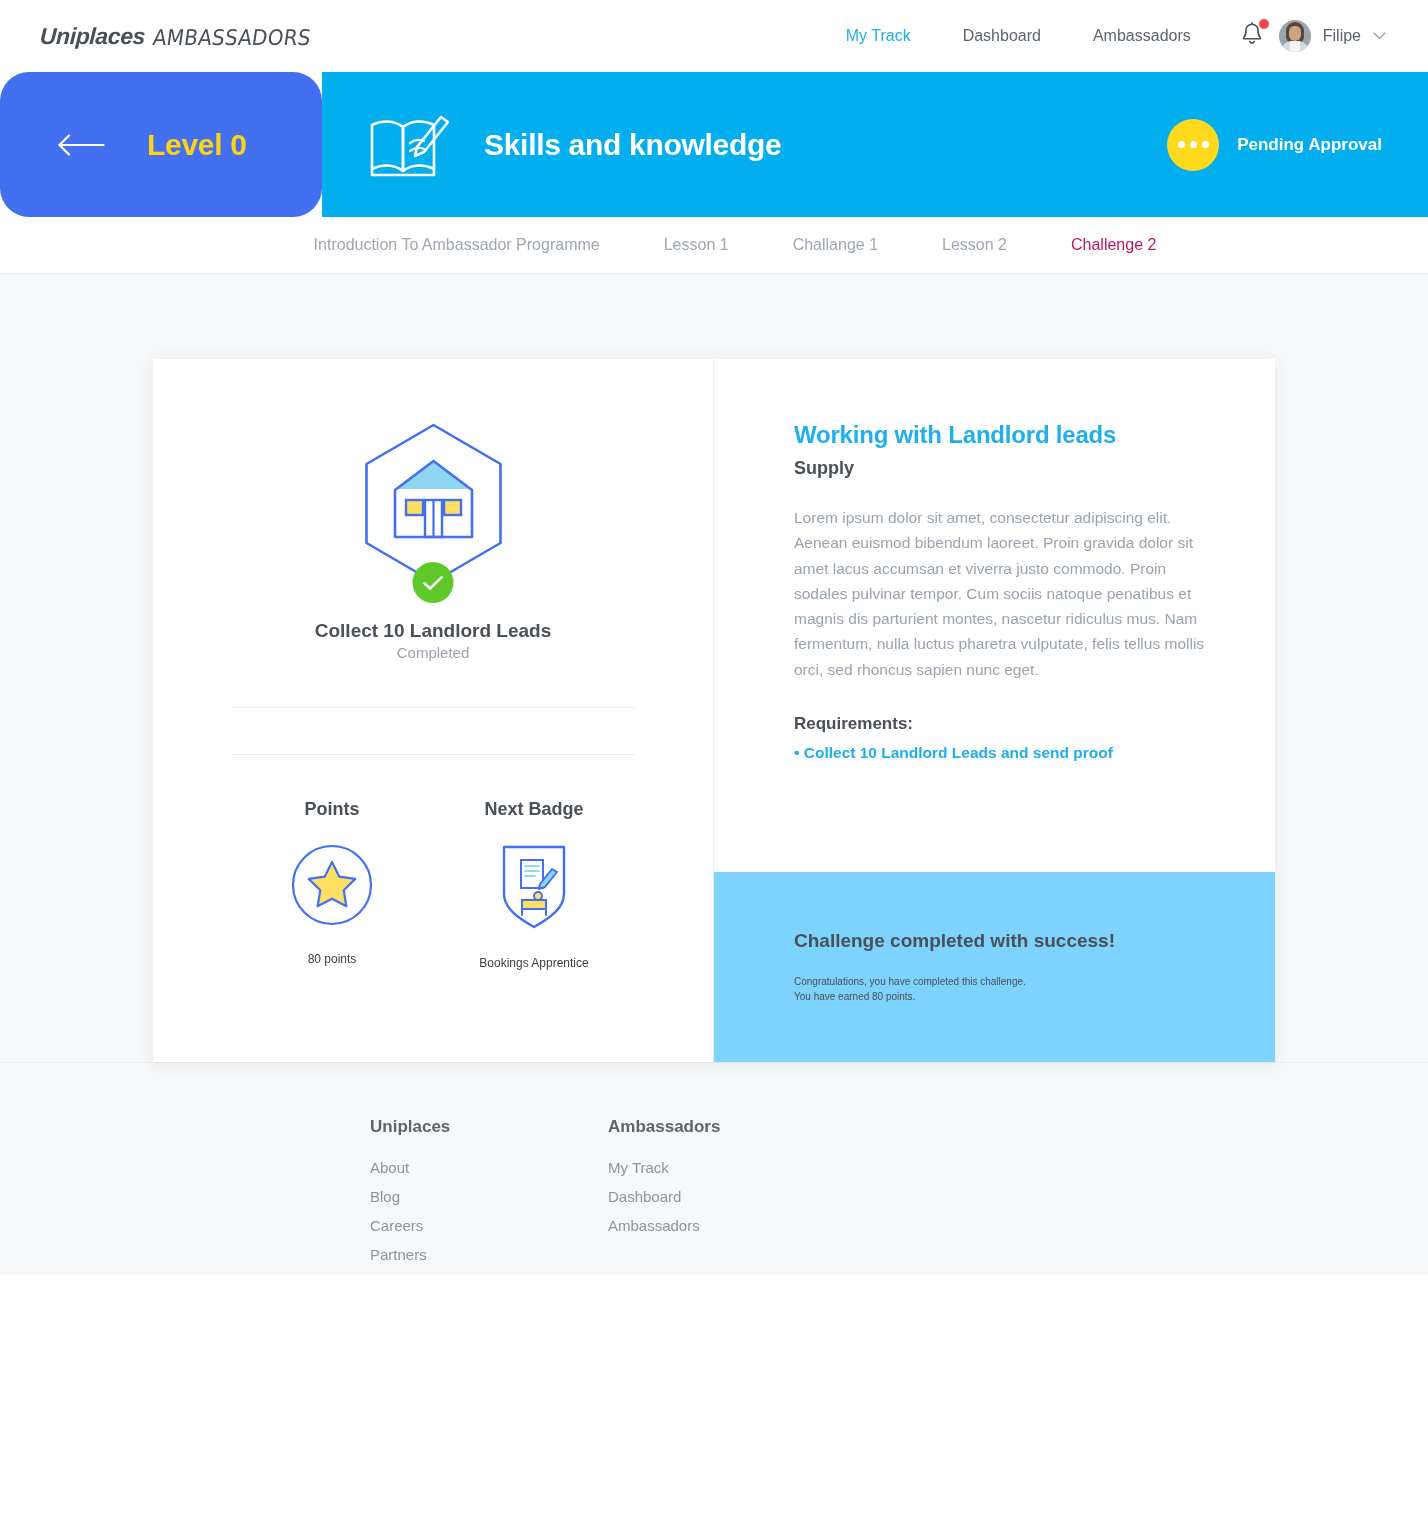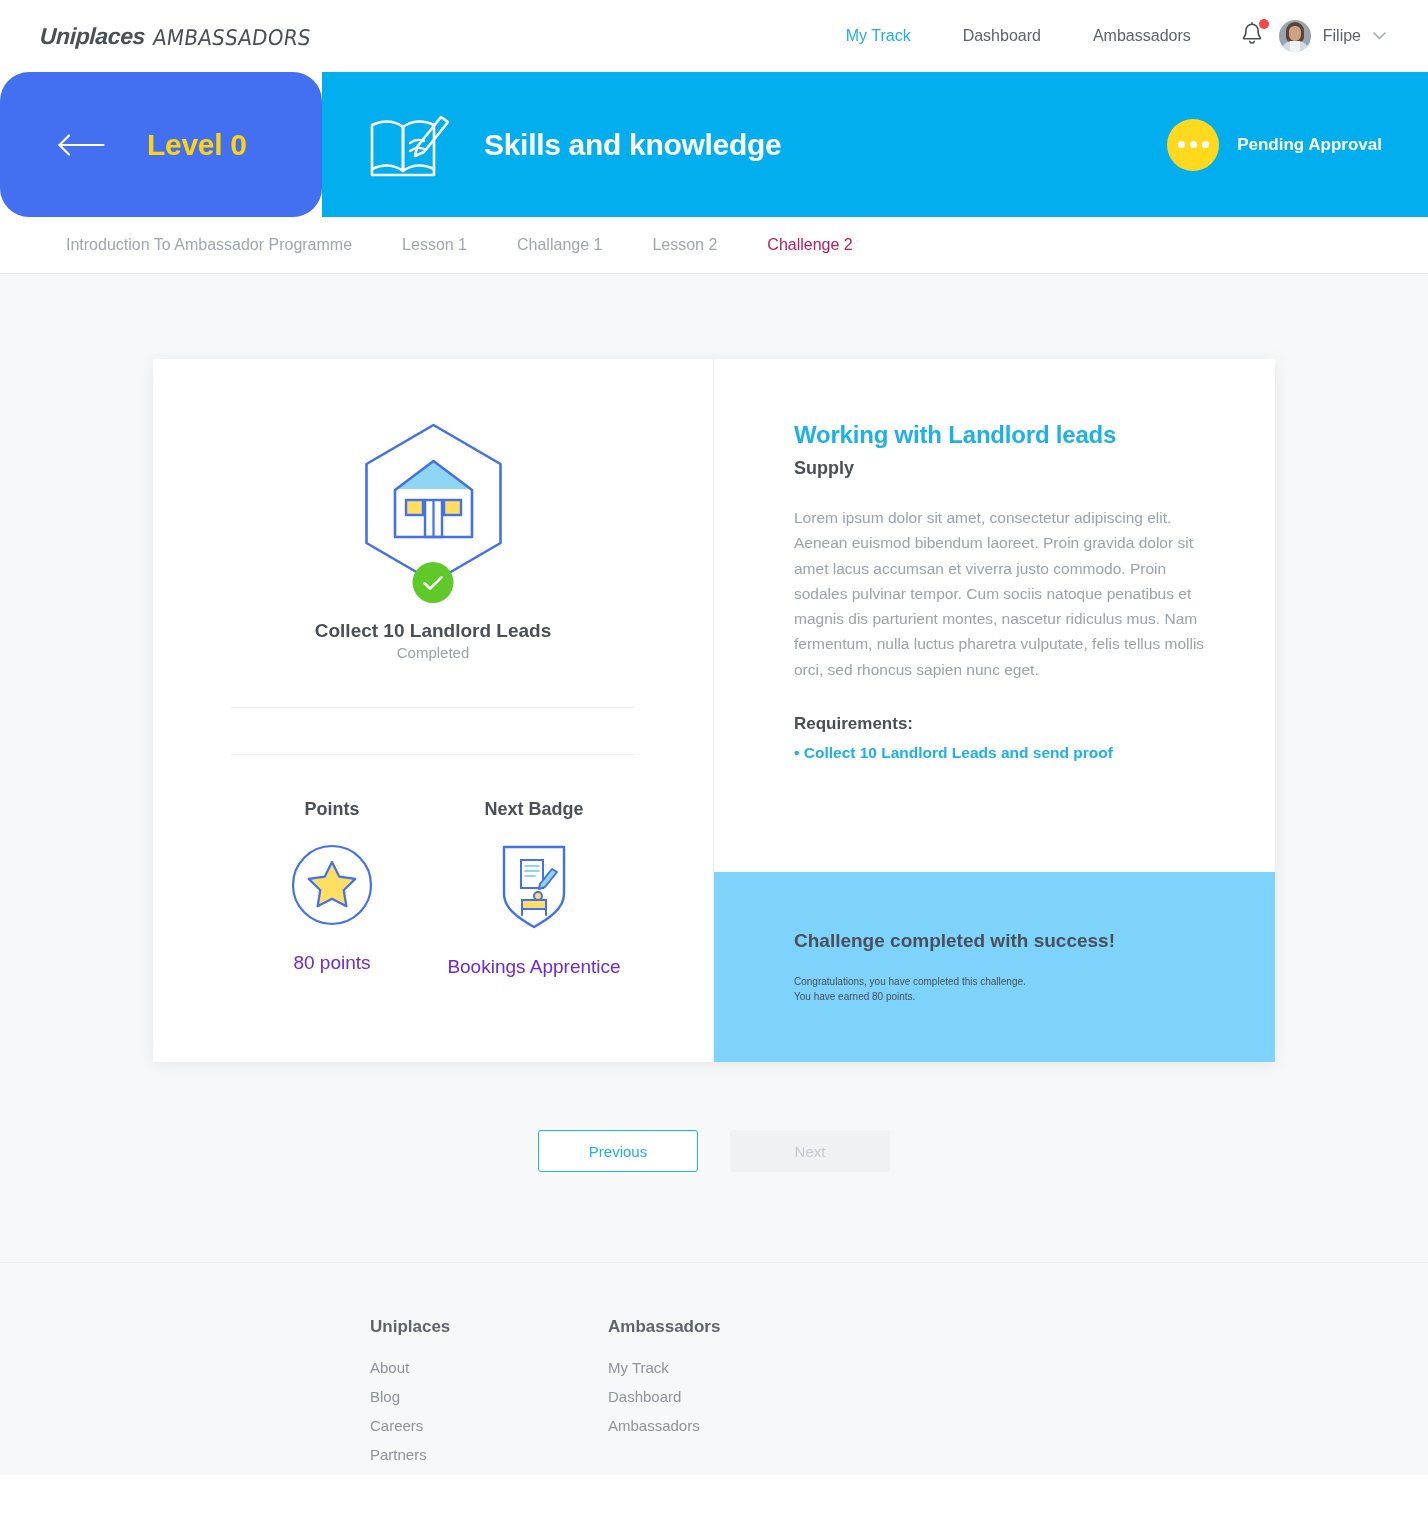--- a/index.html
+++ b/index.html
@@ -83,21 +83,21 @@
   .status-dot-circle {
     width: 52px; height: 52px; border-radius: 50%; background: #ffd91e;
     display: flex; align-items: center; justify-content: center; gap: 5px;
   }
   .status-dot-circle i { width: 7px; height: 7px; border-radius: 50%; background: #ffffff; display: block; }
   .status-label { font-size: 17px; font-weight: bold; color: #ffffff; }
 
   
   .tabs {
     height: 57px; background: #ffffff; border-bottom: 1px solid #e9ecef;
-    display: flex; align-items: center; gap: 2px; padding-left: 42px;
+    display: flex; align-items: center; justify-content: center; gap: 16px; padding-left: 42px;
   }
   .tab {
     font-size: 16px; color: #a0a7b0; padding: 0 24px; white-space: nowrap; cursor: pointer;
   }
   .tab.active { color: #be185d; font-weight: normal; }
 
   
   .main { background: #f7f8f9; padding: 85px 0 0; position: relative; }
   .card {
     width: 1122px; margin: 0 auto; background: #ffffff; display: flex;
@@ -126,21 +126,21 @@
     width: 404px; display: flex; align-items: center; gap: 11px;
     padding: 23px 0; font-size: 15px; color: #8d949d;
   }
   .date-val { color: #4370f0; font-weight: bold; }
   .sep-dot { color: #b6bcc4; padding: 0 5px; }
 
   .stats { width: 404px; display: flex; padding-top: 44px; }
   .stat { flex: 1; display: flex; flex-direction: column; align-items: center; }
   .stat-label { font-size: 18px; font-weight: bold; color: #4a4f58; margin-bottom: 24px; }
   .stat-icon { margin-bottom: 22px; }
-  .stat-value { font-size: 19px; color: #6d28d9; }
+  .stat-value { font-size: 12px; color: #404040; }
 
   
   .card-right { flex: 1; display: flex; flex-direction: column; }
   .right-body { padding: 62px 62px 0 80px; flex: 1; }
   .lesson-title { font-size: 24px; font-weight: bold; color: #1eb0ea; margin-bottom: 9px; letter-spacing: -0.2px; }
   .lesson-sub { font-size: 18px; font-weight: bold; color: #4a4f58; margin-bottom: 26px; }
   .lesson-body { font-size: 15.5px; line-height: 1.63; color: #9aa3ae; margin-bottom: 32px; }
   .req-head { font-size: 17px; font-weight: bold; color: #4a4f58; margin-bottom: 10px; }
   .req-item { font-size: 15.5px; font-weight: bold; color: #1eb0ea; }
   .success-panel { background: #7dd3fc; padding: 58px 62px 58px 80px; }
@@ -307,24 +307,20 @@
           <div class="req-item">• Collect 10 Landlord Leads and send proof</div>
         </div>
         <div class="success-panel">
           <div class="success-title">Challenge completed with success!</div>
           <div class="success-body">Congratulations, you have completed this challenge.</div>
           <div class="success-body">You have earned 80 points.</div>
         </div>
       </div>
     </div>
 
-    <div class="pager">
-      <div class="btn btn-prev">Previous</div>
-      <div class="btn btn-next">Next</div>
-    </div>
   </div>
 
   <div class="footer">
     <div class="footer-inner">
       <div class="f-col">
         <div class="f-head">Uniplaces</div>
         <a class="f-link" href="#">About</a>
         <a class="f-link" href="#">Blog</a>
         <a class="f-link" href="#">Careers</a>
         <a class="f-link" href="#">Partners</a>

